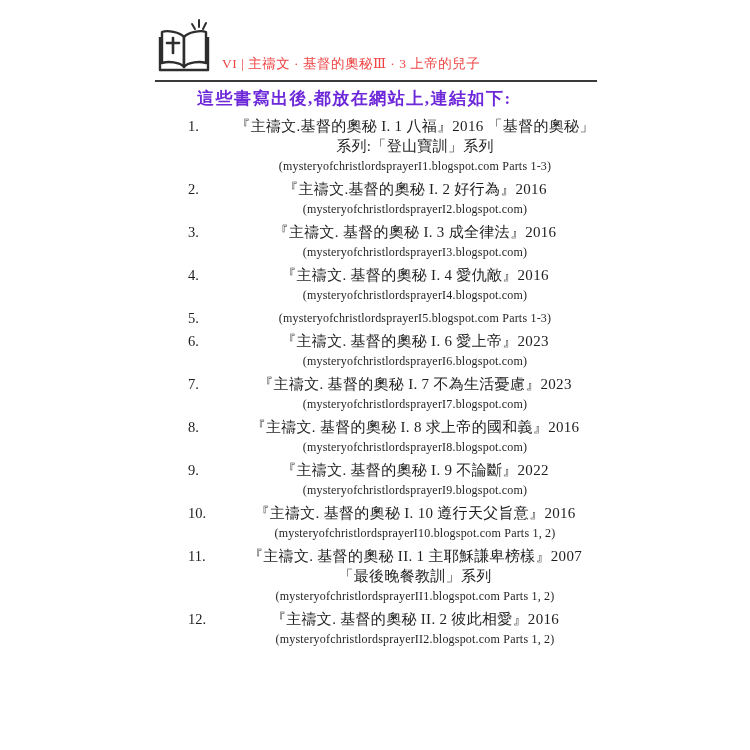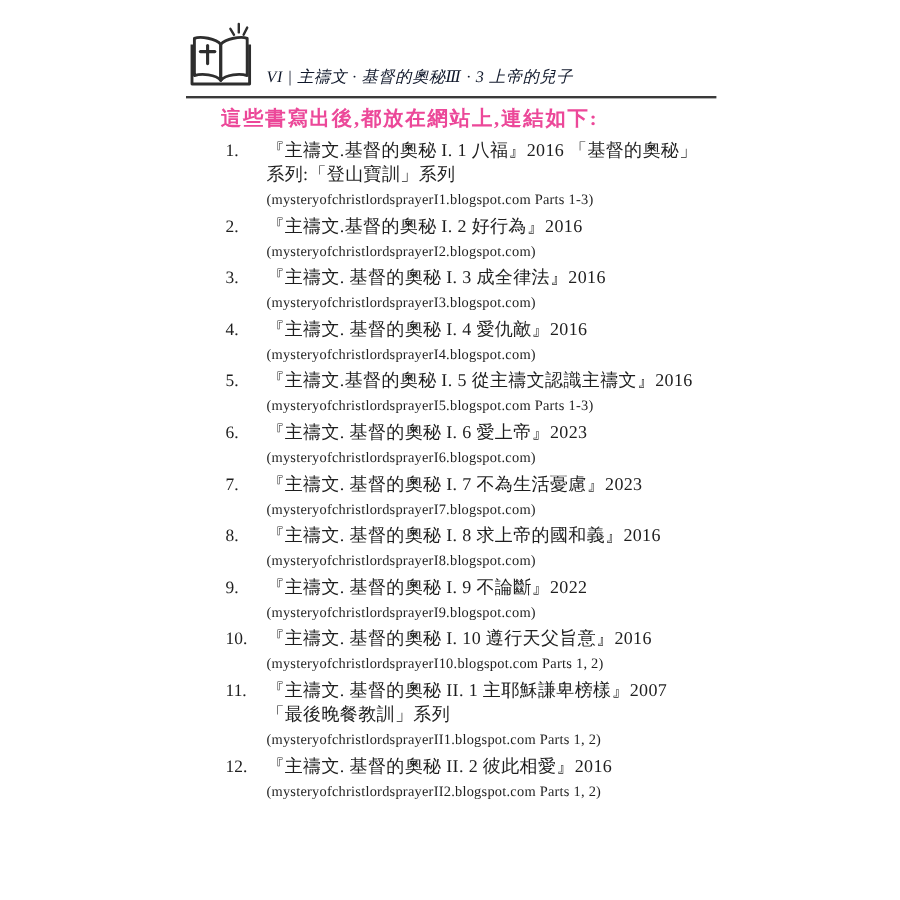--- a/index.html
+++ b/index.html
@@ -22,40 +22,39 @@
     top: 15px;
     width: 58px;
     height: 62px;
   }
   .header-title {
     position: absolute;
     left: 222px;
     top: 55px;
     font-size: 13.5px;
     letter-spacing: 0.5px;
-    color: #0f172a;
-    white-space: nowrap;
-    font-style: italic;
+    color: #ef4444;
+    white-space: nowrap;
   }
   .header-rule {
     position: absolute;
     left: 155px;
     top: 80px;
     width: 442px;
     height: 2px;
     background: #3a3a3a;
   }
   .intro {
     position: absolute;
-    left: 184px;
+    left: 197px;
     top: 87px;
     font-size: 17px;
     font-weight: bold;
     letter-spacing: 1.5px;
-    color: #ec4899;
+    color: #6d28d9;
     white-space: nowrap;
   }
   .links {
     position: absolute;
     left: 188px;
     top: 116px;
     width: 420px;
     margin: 0;
     padding: 0;
     list-style: none;
@@ -67,20 +66,21 @@
   }
   .num {
     flex: none;
     width: 34px;
     font-size: 14.5px;
     line-height: 20px;
   }
   .item-body {
     flex: 1;
     min-width: 0;
+    text-align: center;
   }
   .line {
     font-size: 15px;
     line-height: 20px;
     white-space: nowrap;
     letter-spacing: 0.3px;
   }
   .url {
     font-size: 12px;
     line-height: 20px;
@@ -149,21 +149,20 @@
       <span class="num">4.</span>
       <div class="item-body">
           <div class="line">『主禱文. 基督的奧秘 I. 4 愛仇敵』2016</div>
           <div class="url">(mysteryofchristlordsprayerI4.blogspot.com)</div>
         </div>
     </li>
 
     <li>
       <span class="num">5.</span>
       <div class="item-body">
-          <div class="line">『主禱文.基督的奧秘 I. 5 從主禱文認識主禱文』2016</div>
           <div class="url">(mysteryofchristlordsprayerI5.blogspot.com Parts 1-3)</div>
         </div>
     </li>
 
     <li>
       <span class="num">6.</span>
       <div class="item-body">
           <div class="line">『主禱文. 基督的奧秘 I. 6 愛上帝』2023</div>
           <div class="url">(mysteryofchristlordsprayerI6.blogspot.com)</div>
         </div>

